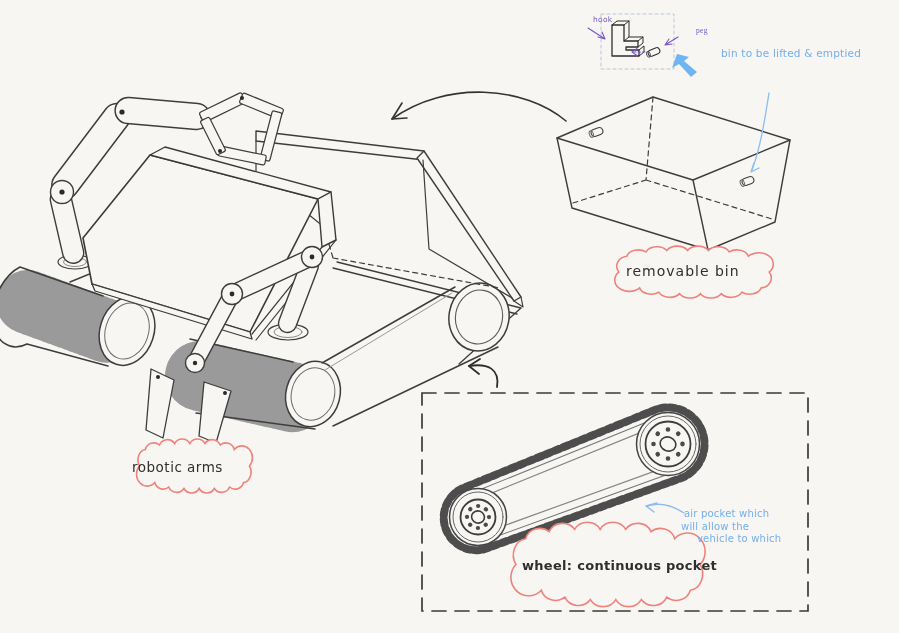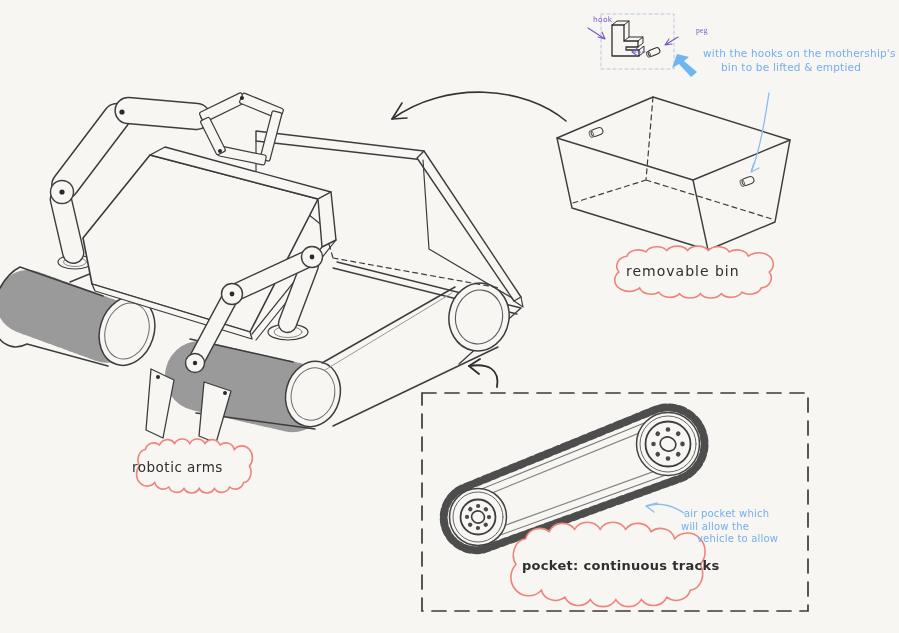--- a/index.html
+++ b/index.html
@@ -187,27 +187,26 @@
     <use href="#cloud" transform="translate(136,442) scale(0.585,0.75)"></use>
     <use href="#cloud" transform="translate(614,249) scale(0.80,0.72)"></use>
     <use href="#cloud" transform="translate(510,527) scale(0.98,1.17)"></use>
   </g>
 </svg>
 
   <div class="txt purple-label" style="left:566px;top:15px;padding-left:27px;">hook</div>
   <div class="txt purple-label" style="left:696px;top:26px;font-family:Liberation Serif, serif;">peg</div>
 
   <div class="txt blue-note" style="left:706px;top:47px;">
-    <div class="l2">with the hooks on the mothership's</div>
     <div class="l3">bin to be lifted &amp; emptied</div>
   </div>
 
   <div class="txt float-note" style="left:684px;top:508px;">
     <div class="l1">air pocket which</div>
     <div class="l2">will allow the</div>
-    <div class="l3">vehicle to allow</div>
+    <div class="l3">vehicle to which</div>
   </div>
 
   <div id="lbl-arms" class="txt cloud-label">robotic arms</div>
   <div id="lbl-bin" class="txt cloud-label">removable bin</div>
-  <div id="lbl-wheel" class="txt cloud-label">pocket: continuous tracks</div>
+  <div id="lbl-wheel" class="txt cloud-label">wheel: continuous pocket</div>
 
 </div>
 
 </body></html>

